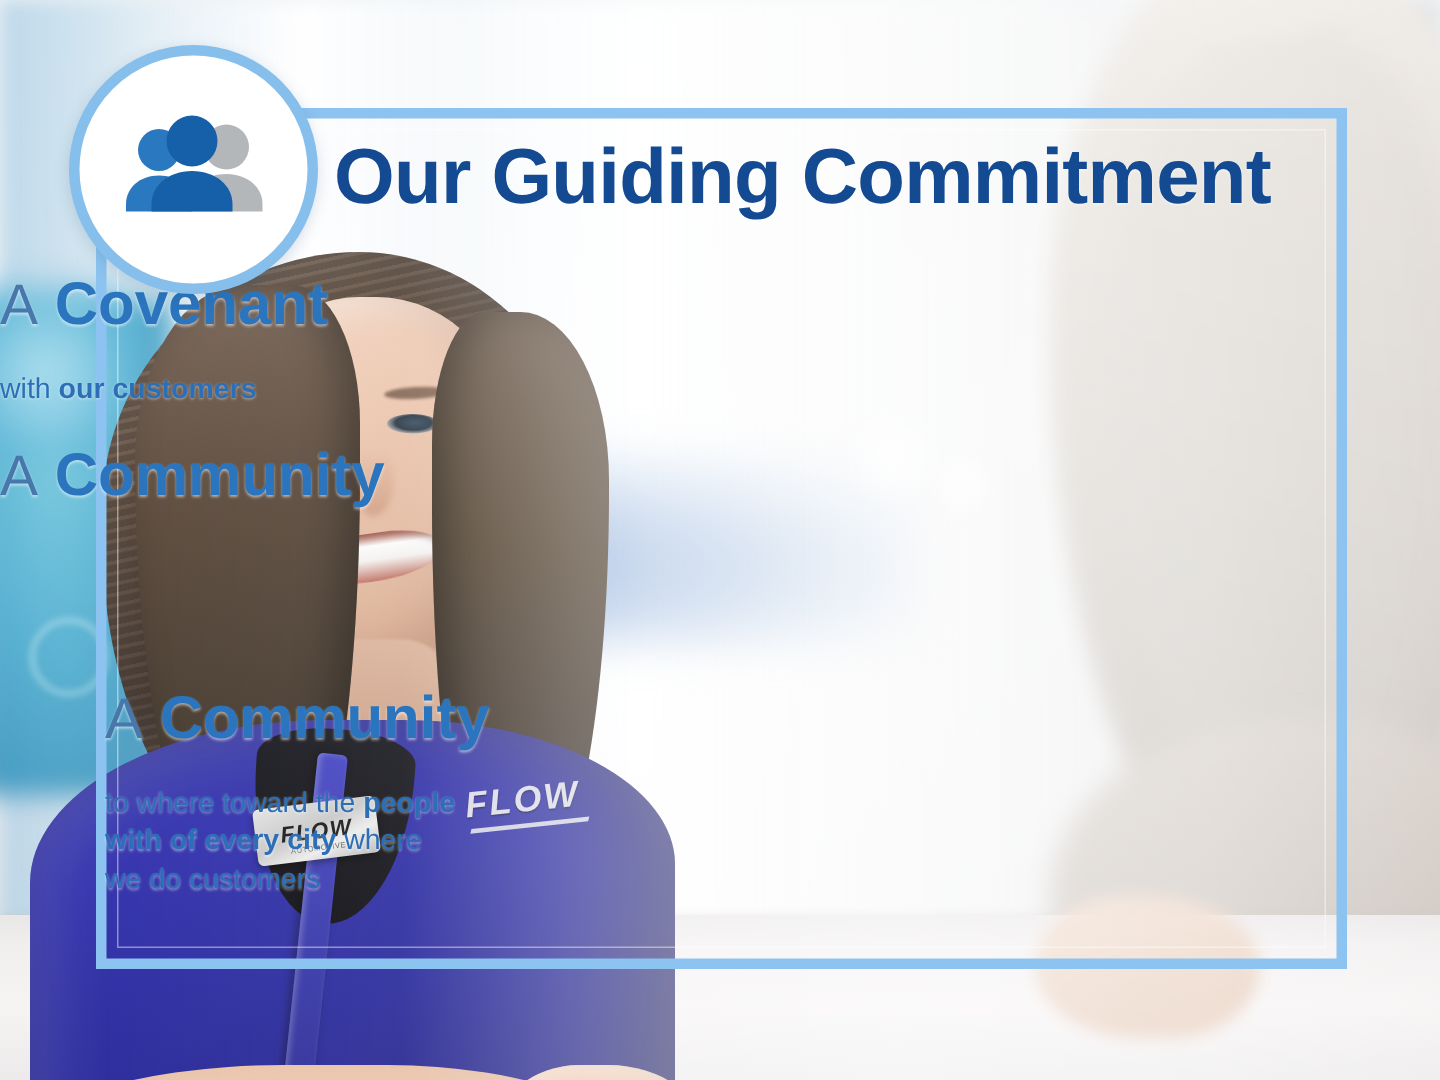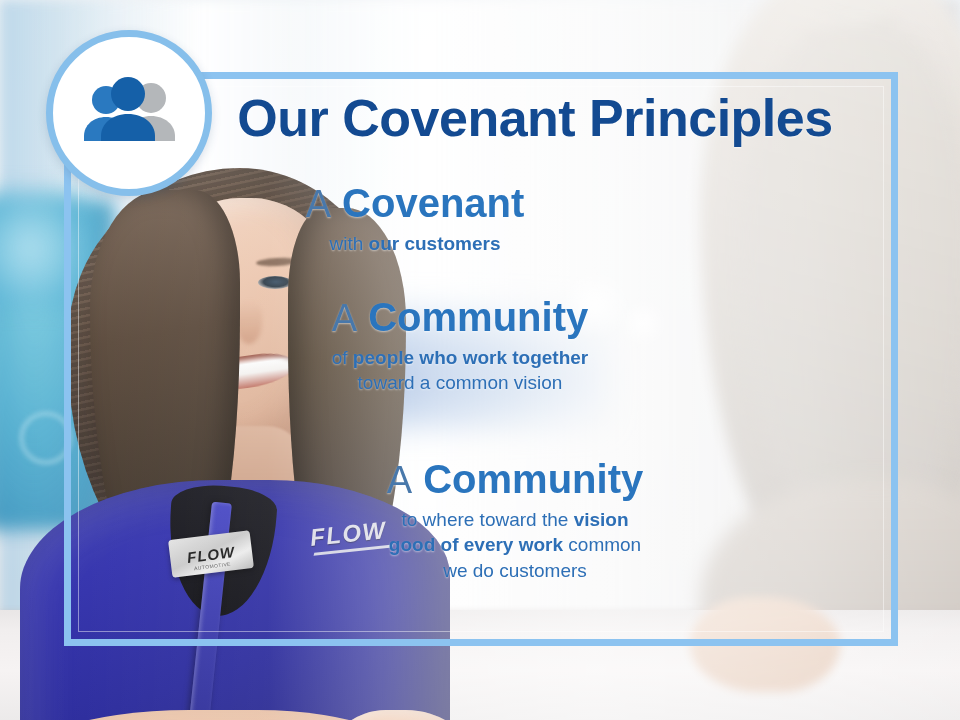--- a/index.html
+++ b/index.html
@@ -274,41 +274,41 @@
     padding-left:110px;
     box-sizing:border-box;
     font-weight:bold;
     font-size:52px;
     line-height:1;
     color:#134a91;
     letter-spacing:-0.5px;
     text-shadow:0 1px 2px rgba(255,255,255,0.65);
   }
 
-  .principle{position:absolute;width:960px;text-align:center;box-sizing:border-box;}
+  .principle{position:absolute;width:960px;box-sizing:border-box;}
 
   .p-head{
     font-size:40px;line-height:1.05;
     color:#2a75be;
     text-shadow:0 1px 2px rgba(255,255,255,0.55);
     white-space:nowrap;
   }
   .p-head .art{
     font-weight:normal;
     color:#4878ab;
     font-size:38px;
   }
   .p-head .kw{font-weight:bold;}
 
   .p-sub{
     font-size:19px;line-height:1.34;
     color:#2d6fb6;
     font-weight:normal;
     text-shadow:0 1px 2px rgba(255,255,255,0.5);
-    margin-top:6px;
+    margin-top:22px;
   }
   .p-sub b{font-weight:bold;}
 
   
   #principle-covenant{left:0;top:182px;padding-right:130px;}
   #principle-community{left:0;top:296px;padding-right:40px;}
   #principle-commitment{left:0;top:458px;padding-left:70px;}
 </style>
 </head>
 <body>
@@ -381,40 +381,39 @@
         <path d="M29 41c-13 0-22 8.5-22 19v5h44v-5c0-10.5-9-19-22-19z" fill="#2a79c0"></path>
 
         <circle cx="51" cy="18" r="17" fill="#1560a8"></circle>
         <path d="M51 38c-16 0-27 10-27 22v5h54v-5c0-12-11-22-27-22z" fill="#1560a8"></path>
       </svg>
     </span>
   </div>
 
   <div class="content">
 
-    <div class="title">Our Covenant Principles</div>
+    <div class="title">Our Guiding Commitment</div>
 
     <div class="principle" id="principle-covenant">
       <div class="p-head">
         <span class="art">A</span>
         <span class="kw">Covenant</span>
       </div>
       <div class="p-sub"><span>with </span><b>our customers</b></div>
     </div>
 
     <div class="principle" id="principle-community">
       <div class="p-head">
         <span class="art">A</span>
         <span class="kw">Community</span>
       </div>
-      <div class="p-sub"><span>of </span><b>people who work together</b><br><span>toward a common vision</span></div>
     </div>
 
     <div class="principle" id="principle-commitment">
       <div class="p-head">
         <span class="art">A</span>
         <span class="kw">Community</span>
       </div>
-      <div class="p-sub"><span>to where toward the </span><b>vision</b><br><b>good of every work</b><span> common</span><br><span>we do customers</span></div>
+      <div class="p-sub"><span>to where toward the </span><b>people</b><br><b>with of every city</b><span> where</span><br><span>we do customers</span></div>
     </div>
 
   </div>
 </div>
 
 </body></html>

